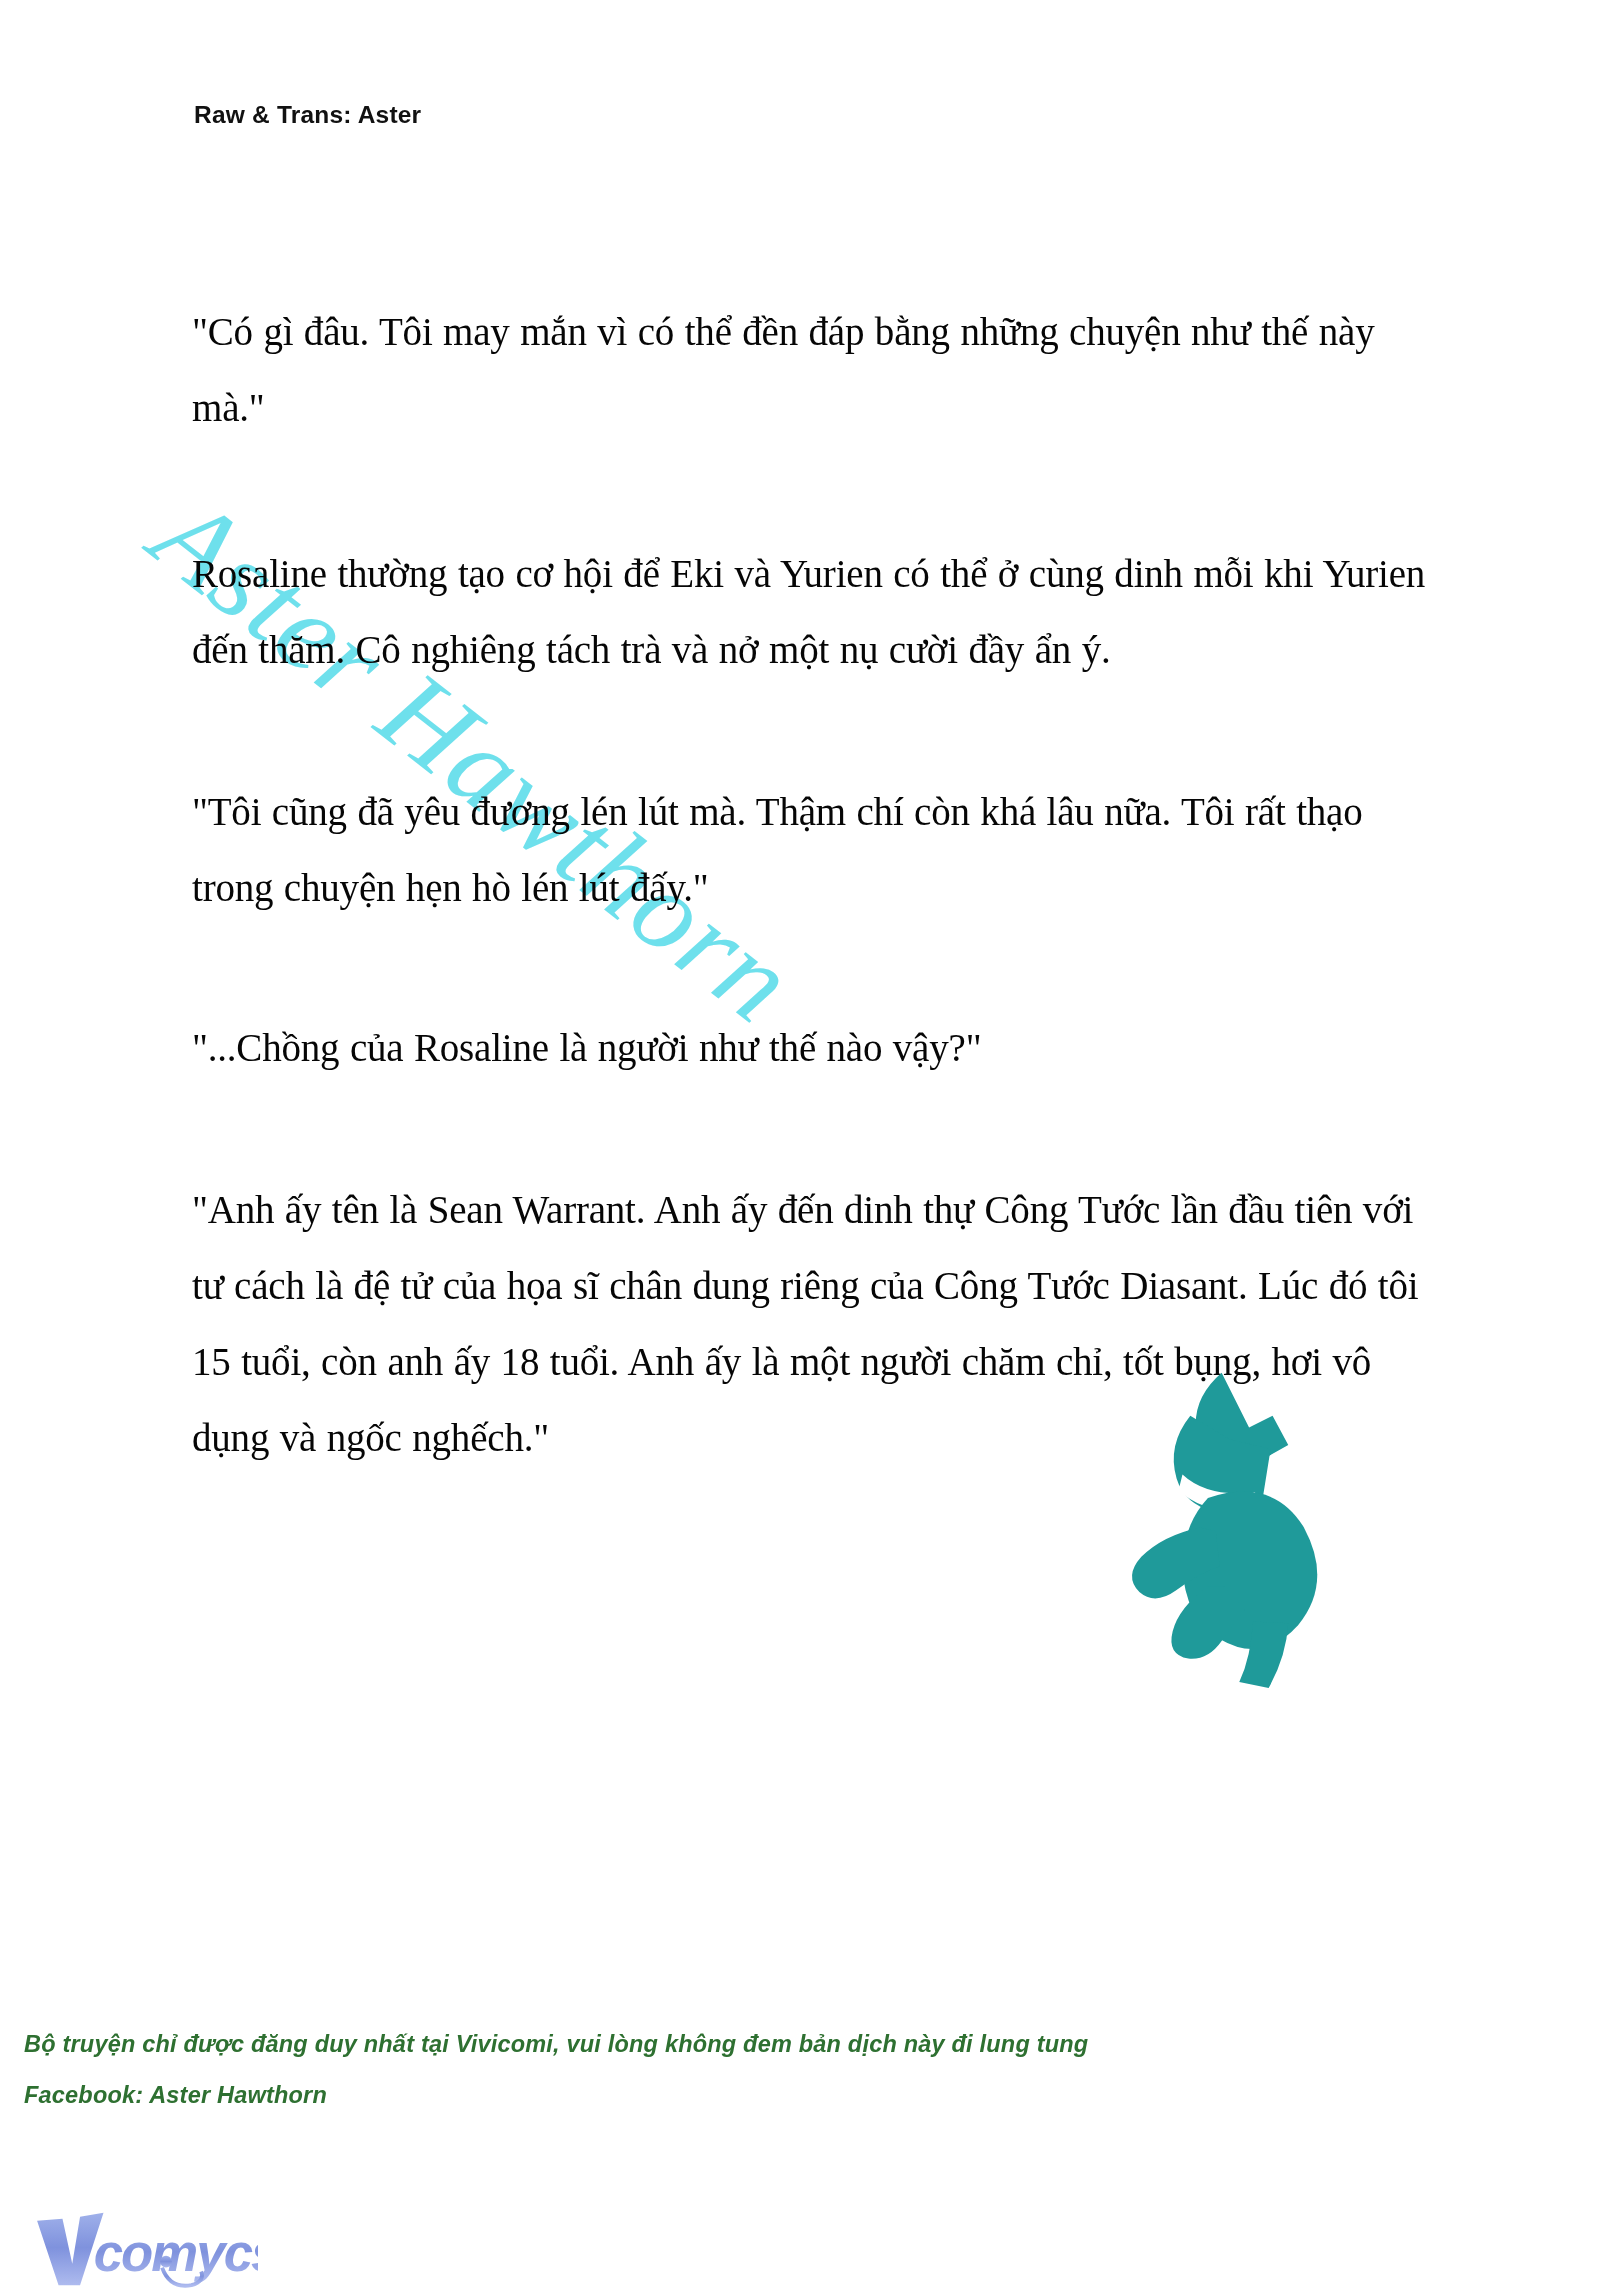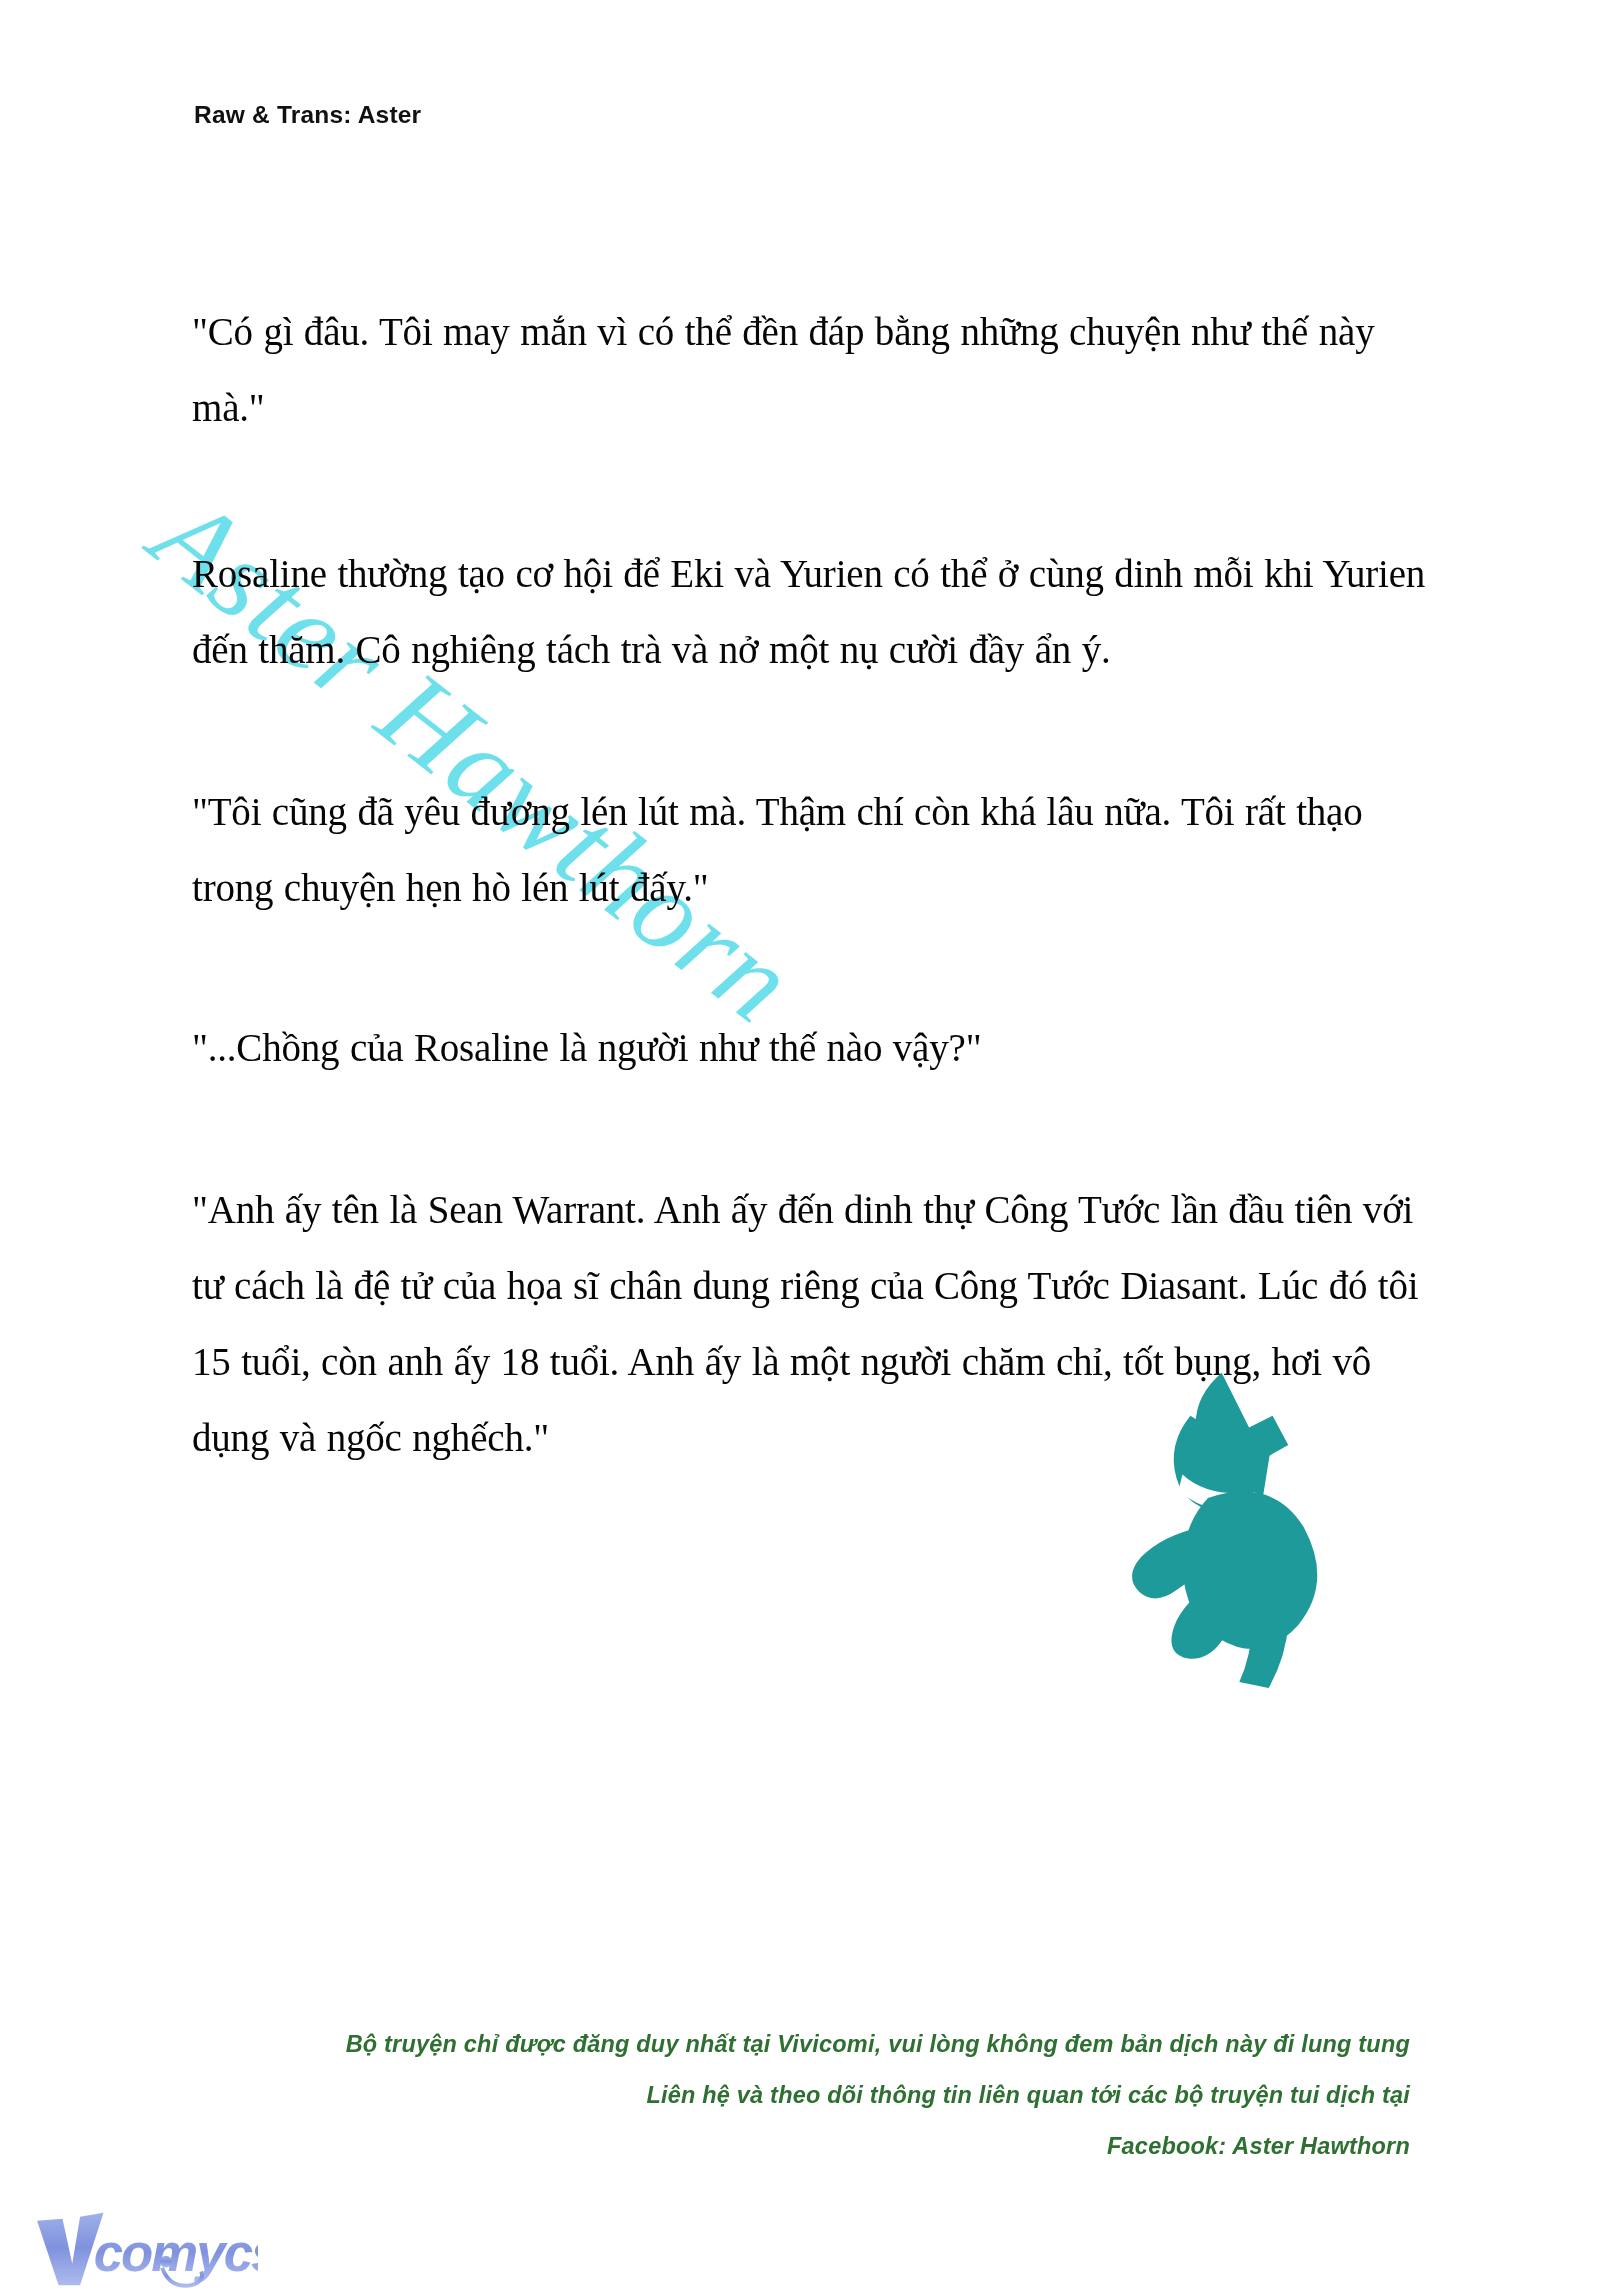--- a/index.html
+++ b/index.html
@@ -85,21 +85,22 @@
     pointer-events: none;
   }
   .cat-wrap svg { display: block; width: 100%; height: 100%; }
 
   
   .footer {
     position: absolute;
     left: 0;
     top: 2019px;
     width: 1410px;
-    text-align: right;
+    text-align: left;
+    padding-left: 24px;
   }
   .footer-line {
     font-family: "Liberation Sans", sans-serif;
     font-style: italic;
     font-weight: bold;
     font-size: 23.5px;
     color: #2e7031;
     line-height: 51px;
     letter-spacing: 0.2px;
     white-space: nowrap;
@@ -148,21 +149,20 @@
 
         <path d="M104 236 Q74 258 68 282 Q62 306 84 310 Q104 312 118 292 Q132 272 142 260 L120 236 Z"></path>
 
         <path d="M150 272 Q148 308 136 334 L166 340 Q184 308 186 274 Z"></path>
       </g>
     </svg>
   </div>
 
   <div class="footer">
     <div class="footer-line">Bộ truyện chỉ được đăng duy nhất tại Vivicomi, vui lòng không đem bản dịch này đi lung tung</div>
-    <div class="footer-line">Liên hệ và theo dõi thông tin liên quan tới các bộ truyện tui dịch tại</div>
     <div class="footer-line">Facebook: Aster Hawthorn</div>
   </div>
 
   <div class="logo">
     <svg viewBox="0 0 230 86" xmlns="http://www.w3.org/2000/svg" aria-hidden="true">
       <defs>
         <linearGradient id="lg" x1="0" y1="0" x2="0" y2="1">
           <stop offset="0%" stop-color="#9fb0ea"></stop>
           <stop offset="48%" stop-color="#7f92dd"></stop>
           <stop offset="100%" stop-color="#aebbef"></stop>

